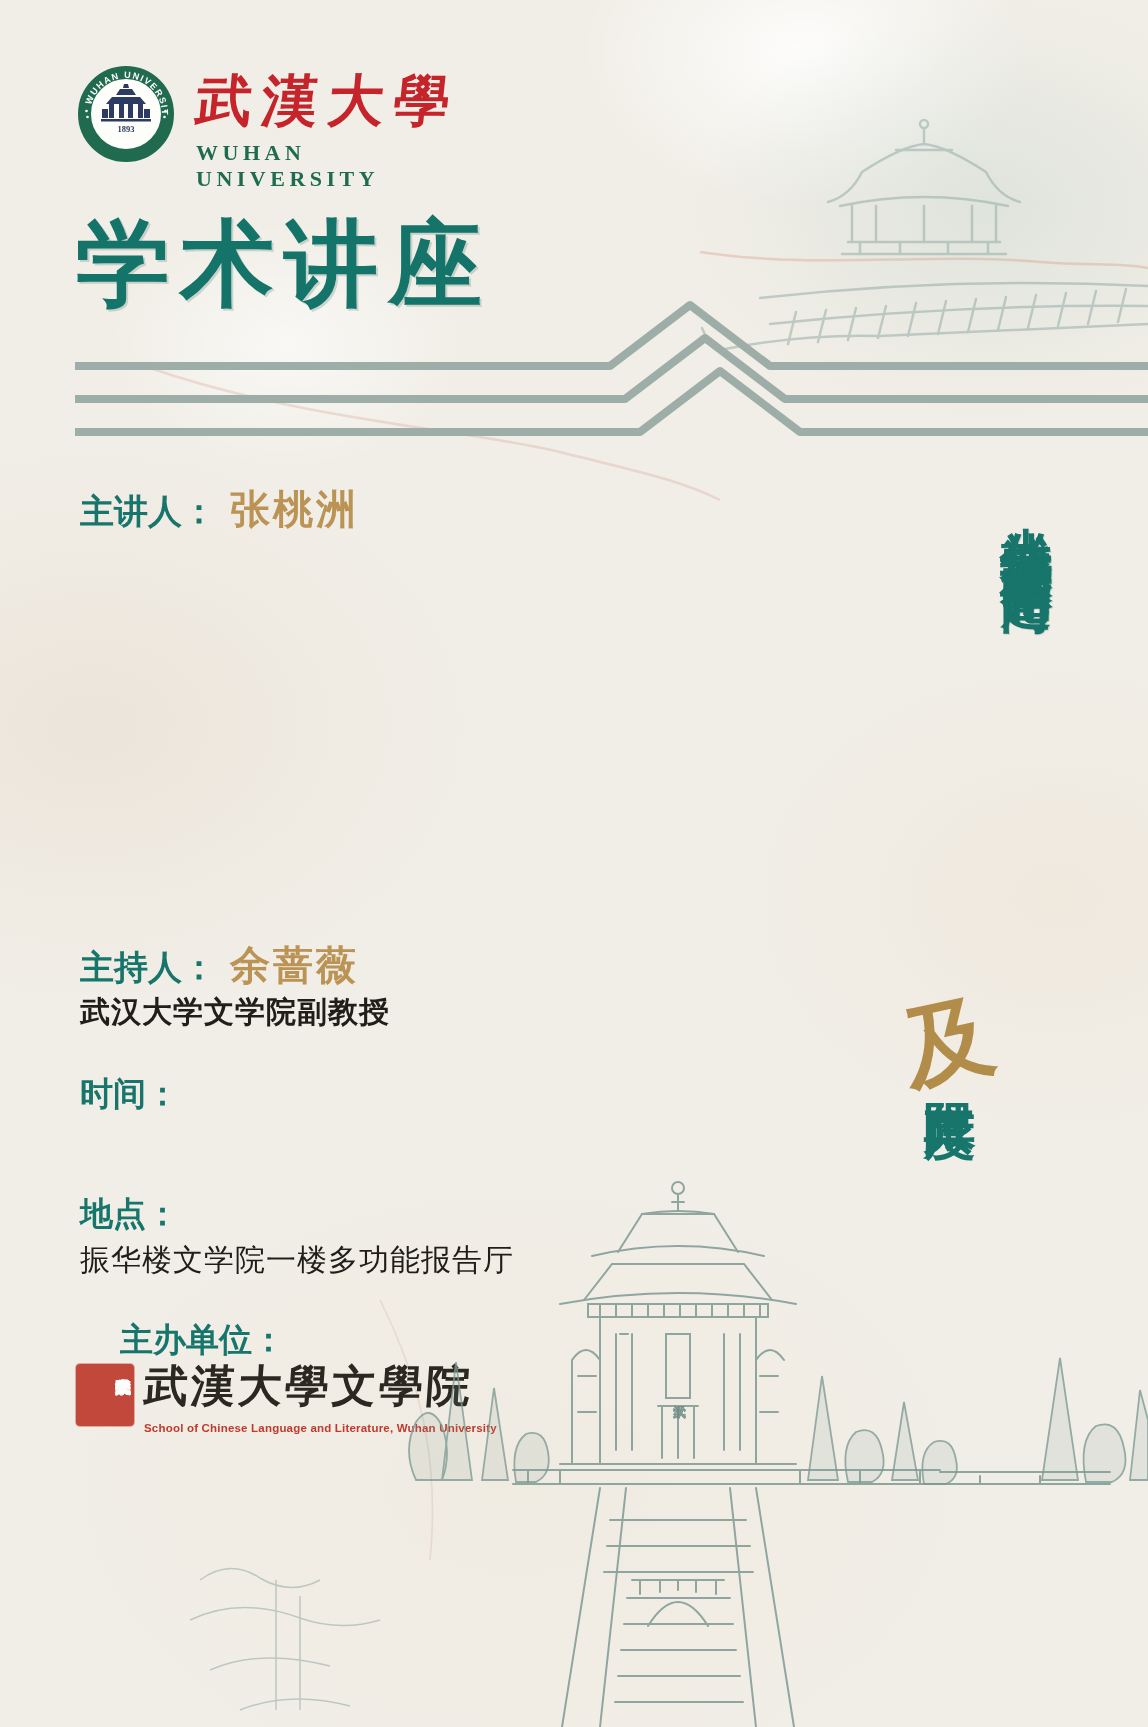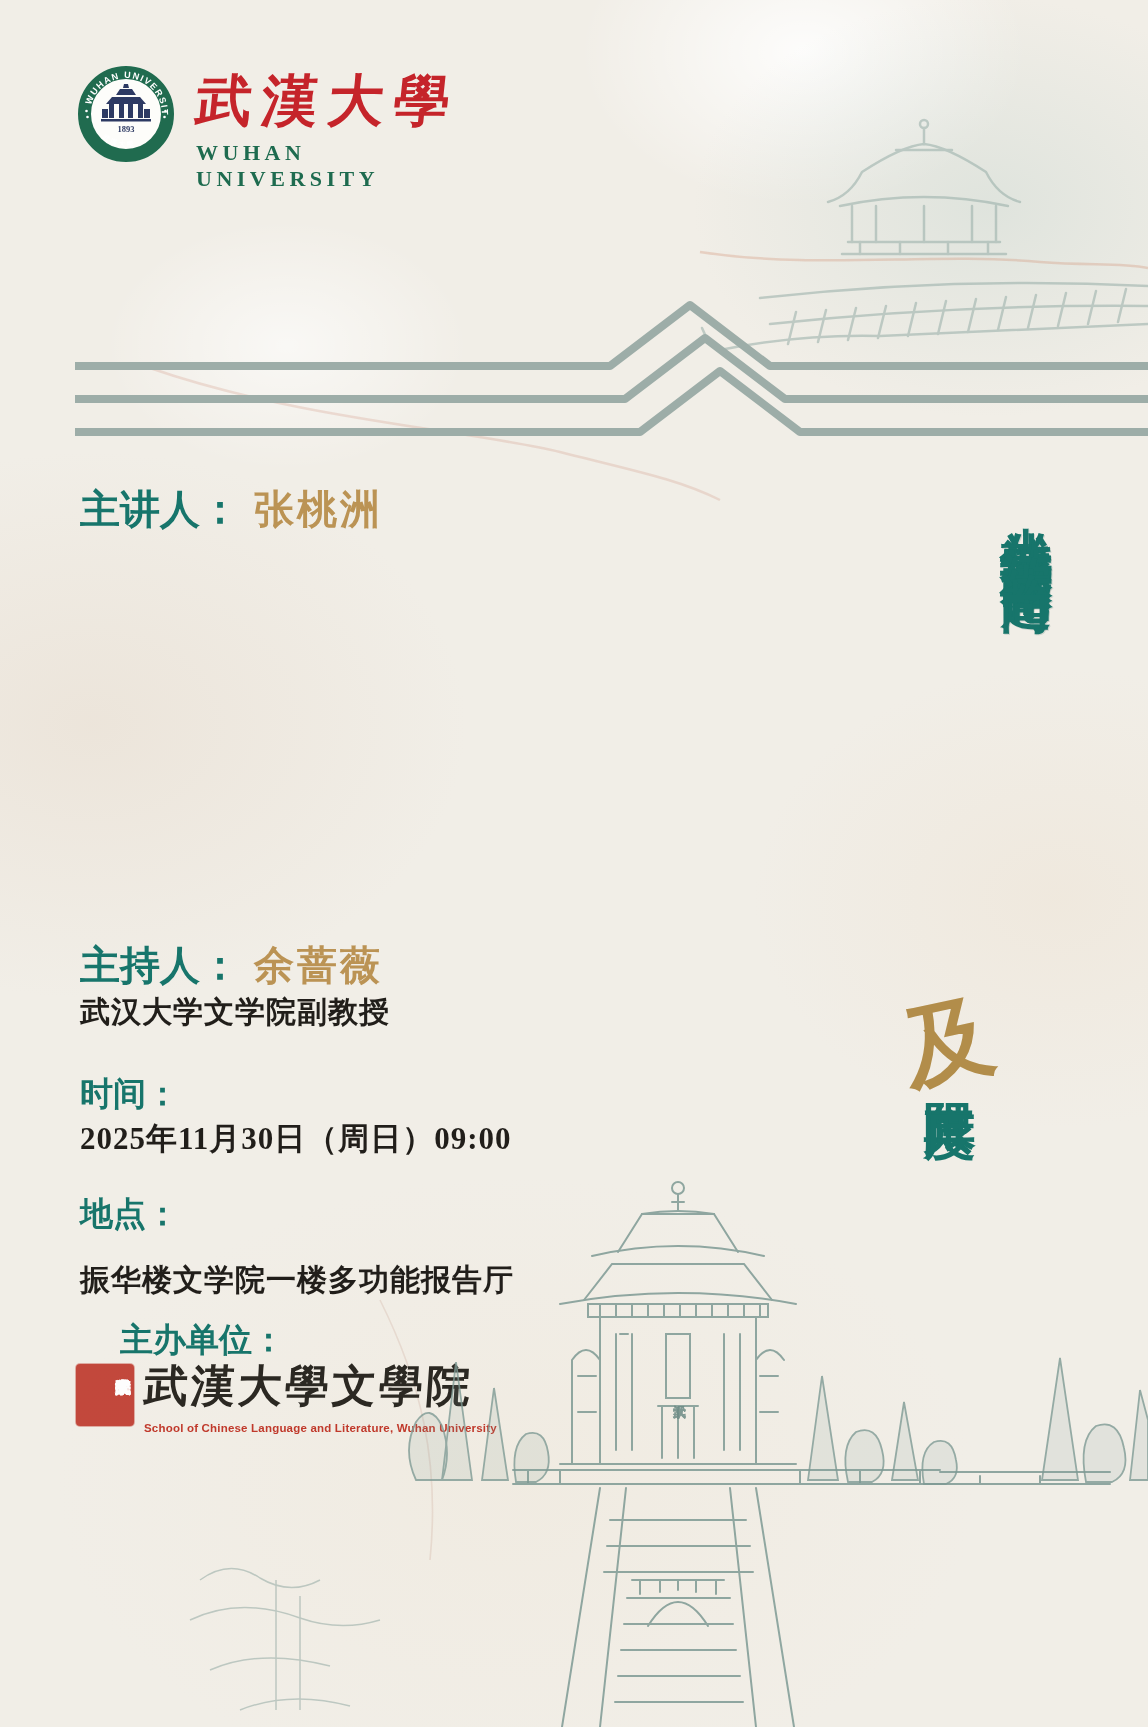--- a/index.html
+++ b/index.html
@@ -39,38 +39,38 @@
     font-family:"Liberation Sans","DejaVu Sans",sans-serif;
     text-shadow:2px 2px 0 rgba(10,70,62,.18);
   }
 
   
   .chevron-lines{ left:0; top:295px; width:1148px; height:150px; }
 
   
   .row-speaker{ left:80px; top:482px; display:flex; align-items:baseline; }
   .lbl-teal{
-    color:#17756b; font-weight:900; font-size:40px;
+    color:#17756b; font-weight:900; font-size:34px;
     font-family:"Liberation Sans","DejaVu Sans",sans-serif;
   }
   .name-gold{
     color:#bb9354; font-weight:900; font-size:40px; letter-spacing:3px; margin-left:14px;
     font-family:Liberation Sans, sans-serif;
   }
   .bio{
     left:80px; top:552px; width:748px; font-size:28px; line-height:46.5px;
     font-weight:700; color:#211e1a; text-align:justify; letter-spacing:.5px;
     font-family:"Liberation Serif","DejaVu Serif",serif;
   }
   .row-host{ left:80px; top:938px; display:flex; align-items:baseline; }
   .host-affil{ left:80px; top:992px; font-size:30px; font-weight:700; color:#211e1a; letter-spacing:1px; }
   .time-label{ left:80px; top:1072px; font-size:33px; }
   .time-value{ left:80px; top:1118px; font-size:31px; font-weight:700; color:#211e1a; letter-spacing:1px; }
   .place-label{ left:80px; top:1192px; font-size:33px; }
-  .place-value{ left:80px; top:1240px; font-size:30px; font-weight:700; color:#211e1a; letter-spacing:1px;margin-top:20px; }
+  .place-value{ left:80px; top:1240px; font-size:30px; font-weight:400; color:#211e1a; letter-spacing:1px; }
   .org-label{ left:80px; top:1318px; font-size:33px;margin-left:40px; }
 
   .org-row{ left:76px; top:1364px; display:flex; align-items:flex-start; }
   .org-seal{
     width:58px; height:62px; background:#bf3a2e; border-radius:4px; overflow:hidden;
     box-shadow:0 0 0 1px rgba(191,58,46,.4); opacity:.92;
   }
   .org-seal-text{
     writing-mode:vertical-rl; text-orientation:upright; width:100%; height:100%;
     font-size:16px; line-height:19px; color:#fff; font-weight:700; padding:2px 1px;
@@ -173,20 +173,21 @@
         <rect x="25" y="55" width="50" height="2.5"></rect>
       </g>
       <text x="50" y="68" text-anchor="middle" font-size="8.5" font-weight="bold" fill="#2d3a63" font-family="Liberation Serif, DejaVu Serif, serif">1893</text>
     </svg>
     <div class="logo-texts">
       <div class="logo-zh">武漢大學</div>
       <div class="logo-en">WUHAN UNIVERSITY</div>
     </div>
   </div>
 
+  <div class="abs main-title">学术讲座</div>
 
   <svg class="abs chevron-lines" viewBox="0 0 1148 150" fill="none">
     <g stroke="#9dada8" stroke-width="8" stroke-linejoin="round" stroke-linecap="butt">
       <path d="M75,71 H610 L690,10 L770,71 H1148"></path>
       <path d="M75,104 H625 L705,43 L785,104 H1148"></path>
       <path d="M75,137 H640 L720,76 L800,137 H1148"></path>
     </g>
   </svg>
 
   <div class="abs row-speaker">
@@ -194,21 +195,20 @@
     <span class="name-gold">张桃洲</span>
   </div>
 
   <div class="abs row-host">
     <span class="lbl-teal">主持人：</span>
     <span class="name-gold">余蔷薇</span>
   </div>
   <div class="abs host-affil">武汉大学文学院副教授</div>
 
   <div class="abs lbl-teal time-label">时间：</div>
-  <div class="abs time-value">2025年11月30日（周日）09:00</div>
 
   <div class="abs lbl-teal place-label">地点：</div>
   <div class="abs place-value">振华楼文学院一楼多功能报告厅</div>
 
   <div class="abs lbl-teal org-label">主办单位：</div>
   <div class="abs org-row">
     <div class="org-seal">
       <div class="org-seal-text">武漢大學文學院</div>
     </div>
     <div class="org-cal-wrap">

